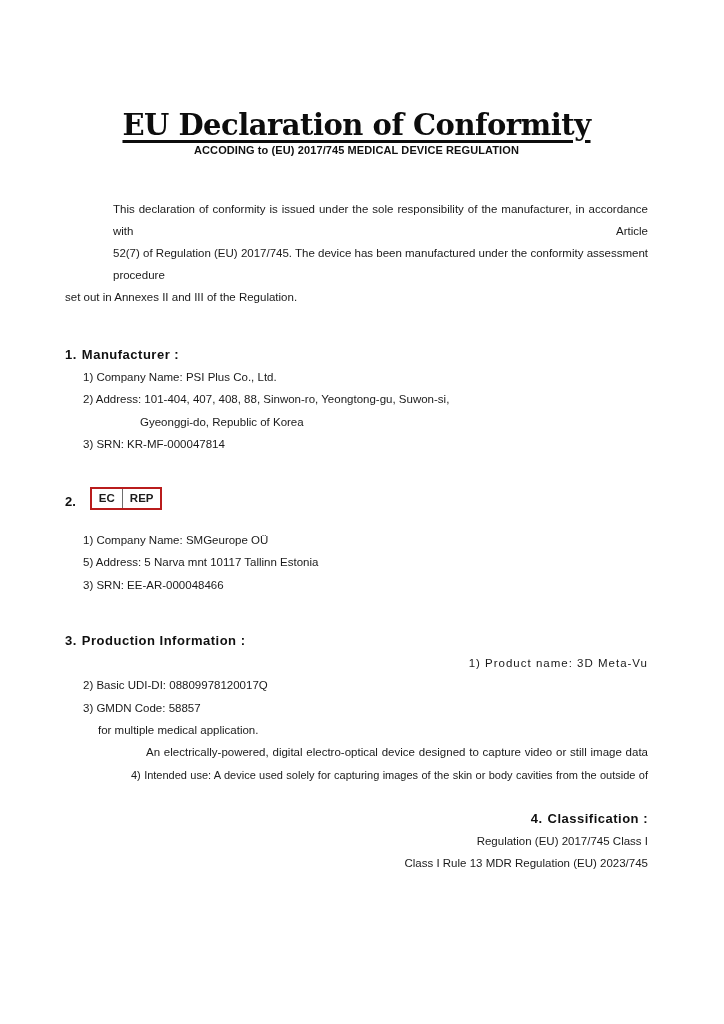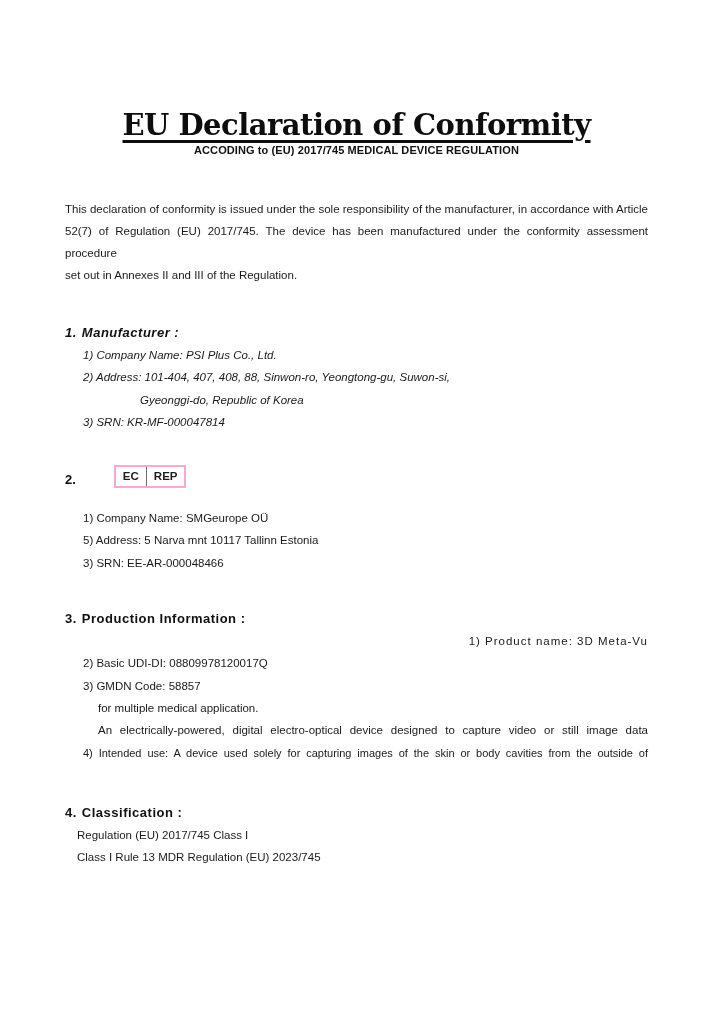--- a/index.html
+++ b/index.html
@@ -50,26 +50,27 @@
     font-size: 11.5px;
     line-height: 22px;
     color: #1a1a1a;
     white-space: nowrap;
   }
   .intro .line { white-space: normal; }
   .jl {
     text-align: justify;
     text-align-last: justify;
     white-space: normal;
+    margin-left: 48px;
   }
   .sec { margin-top: 0; }
-  .sec1 { margin-top: 36px; font-style: italic; }
+  .sec1 { margin-top: 36px; }
   .sec2 { margin-top: 30px; }
   .sec3 { margin-top: 34px; }
-  .sec4 { margin-top: 38px; }
+  .sec4 { margin-top: 22px; text-align: right; }
   .sec-heading {
     font-weight: 700;
     font-size: 13px;
     line-height: 22px;
     letter-spacing: 0.5px;
     color: #101010;
   }
   .sec-heading .sec-title { margin-left: 5px; }
   .sec-lines .line { line-height: 22.3px; }
   .ind1 { padding-left: 18px; }
@@ -87,23 +88,22 @@
   .ecrep-num {
     font-weight: 700;
     font-size: 13px;
     color: #101010;
     margin-right: 14px;
     align-self: flex-end;
     line-height: 20px;
   }
   .ecrep-box {
     display: inline-flex;
-    border: 2px solid #f9a8d4;
+    border: 2px solid #b91c1c;
     background: #ffffff;
-    margin-left: 24px;
   }
   .ecrep-cell {
     padding: 2px 7px 3px 7px;
     font-weight: 700;
     font-size: 11.5px;
     line-height: 14px;
     color: #1c1c1c;
   }
   .ecrep-cell.right { border-left: 1.5px solid #6e6e6e; }
   .sec2 .sec-lines { margin-top: 17px; }

